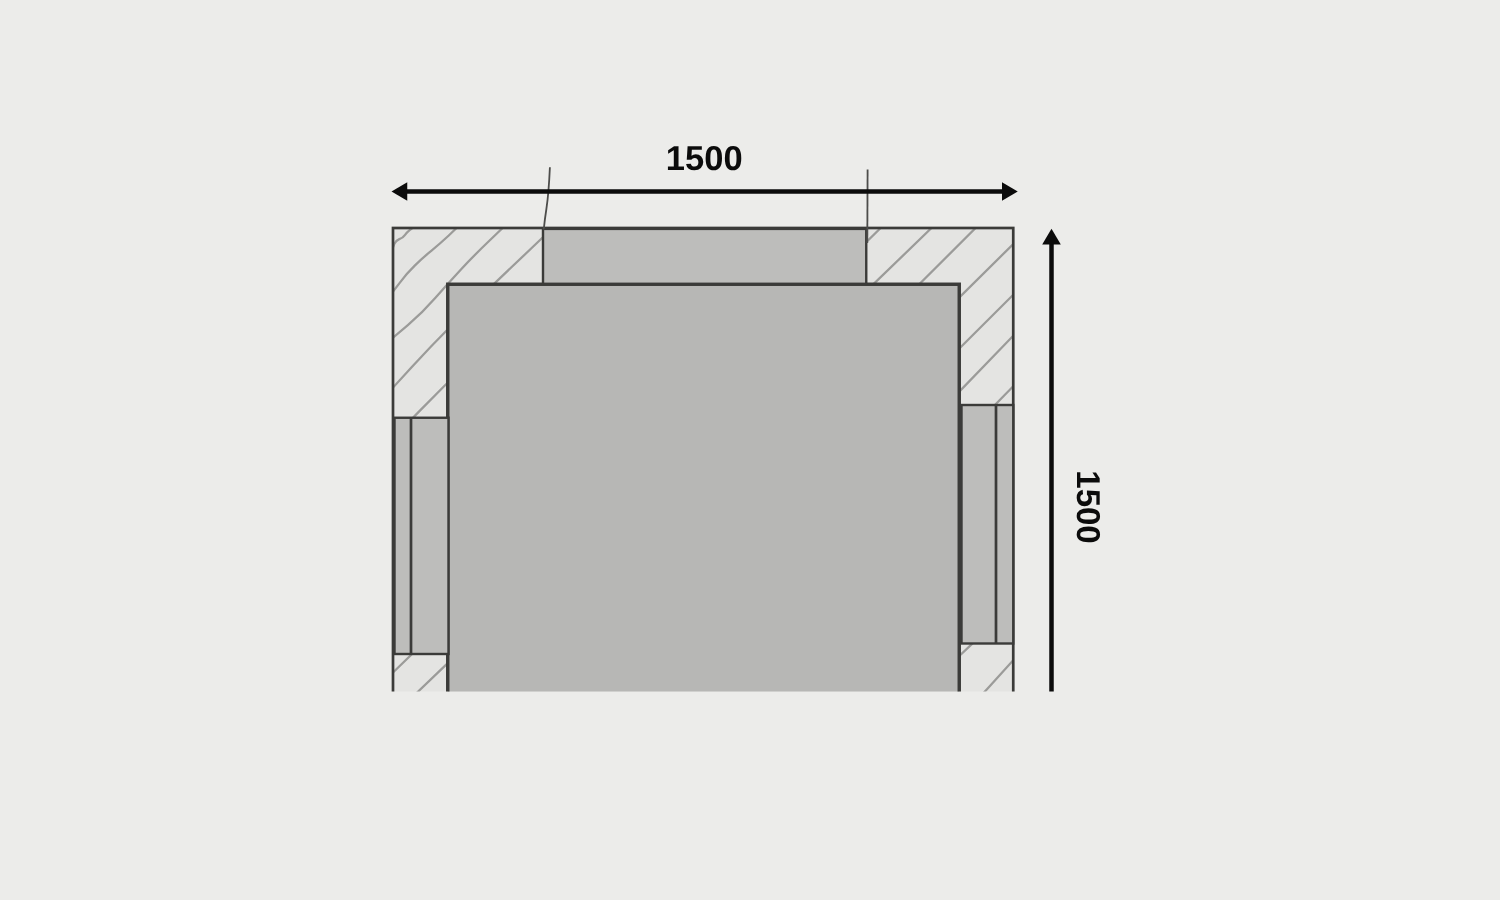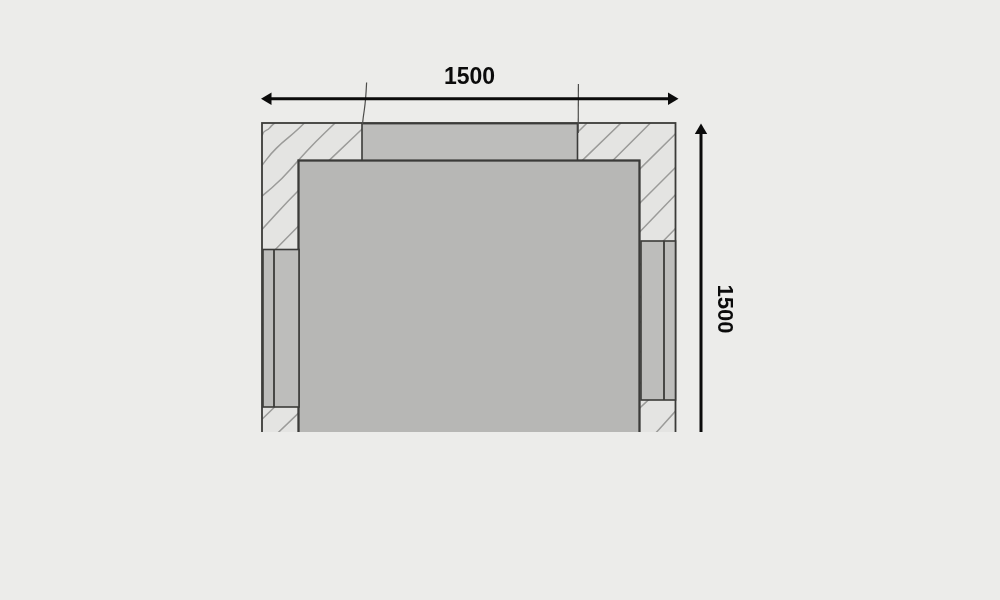--- a/index.html
+++ b/index.html
@@ -1,17 +1,17 @@
 <!DOCTYPE html>
 <html><head>
 <meta charset="utf-8">
 <style>
   html,body { margin:0; padding:0; background:#ececea; }
   .page { position:relative; width:1000px; height:432px; overflow:hidden;
-          font-family:"Liberation Sans", sans-serif; }
+          font-family:"Liberation Sans", sans-serif;margin-top:29px; }
 </style>
 </head>
 <body>
 <div class="page">
 <svg width="1000" height="600" viewBox="0 0 1000 600" xmlns="http://www.w3.org/2000/svg">
 
   <rect x="0" y="0" width="1000" height="600" fill="#ececea"></rect>
   <defs>
     <clipPath id="wallband" clip-rule="evenodd">
       <path clip-rule="evenodd" fill-rule="evenodd" d="M262.0,123.0 H675.5 V533.5 H262.0 Z M298.5,160.5 H639.5 V495.0 H298.5 Z"></path>

